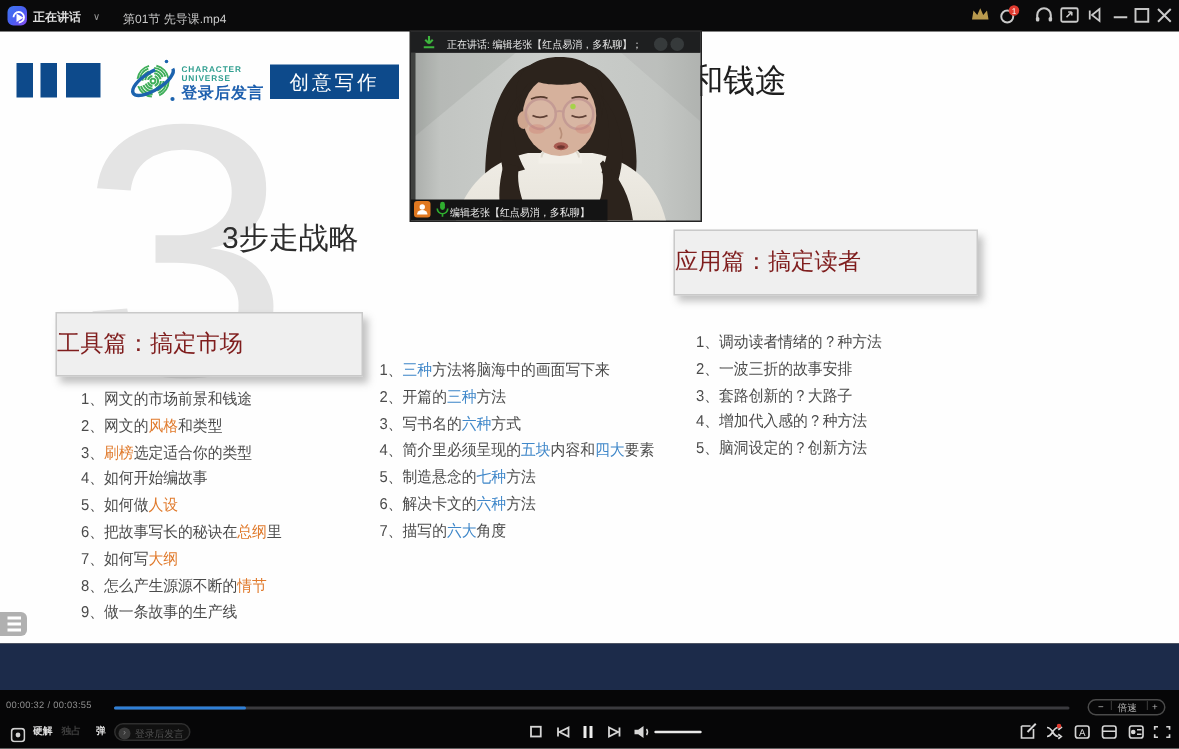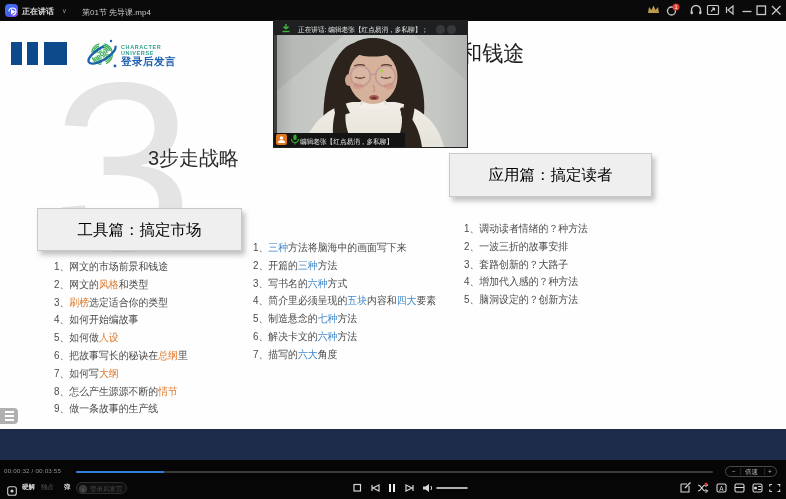--- a/index.html
+++ b/index.html
@@ -18,22 +18,22 @@
   
   #slide{left:0;top:21px;width:786px;height:408px;background:#fefefe;overflow:hidden;}
   #navyband{left:0;top:429px;width:786px;height:31px;background:#1c2b4a;}
   .bluerect{top:21px;height:23px;background:#0d4a8b;}
   #cwbtn{left:180px;top:22px;width:86px;height:23px;background:#0d4a8b;color:#fff;
      font-size:13px;text-align:center;line-height:23px;letter-spacing:2px;}
   #big3{left:52px;top:26px;font-size:240px;color:#e4e4e4;line-height:1;transform:scaleX(1.06);transform-origin:left;
         font-weight:400;}
   #steps{left:148px;top:124px;font-size:20px;color:#2d2d2d;letter-spacing:0px;}
   #righttitle{left:461px;top:17px;font-size:22.5px;color:#1e1e1e;letter-spacing:0px;transform:scaleX(0.94);transform-origin:left;}
-  .secbox{background:#efefef;border:1px solid #c9c9c9;color:#000000;
-     font-size:15.5px;text-align:center;box-shadow:3px 4px 5px rgba(120,120,120,.45);}
+  .secbox{background:#efefef;border:1px solid #c9c9c9;color:#7f1d1d;
+     font-size:15.5px;box-shadow:3px 4px 5px rgba(120,120,120,.45);}
   #box1{left:37px;top:187px;width:203px;height:41px;line-height:41px;}
   #box2{left:244px;top:165px;width:202px;height:41px;line-height:41px;}
   #box3{left:449px;top:132px;width:201px;height:42px;line-height:42px;}
   .list{font-size:10.5px;color:#4b4b4b;line-height:17.8px;white-space:nowrap;transform:scaleX(0.94);transform-origin:left top;}
   #list1{left:54px;top:237px;}
   #list2{left:253px;top:218px;}
   #list3{left:464px;top:199px;}
   .o{color:#e07a2c;}
   .b{color:#3f87c9;}
   #sidetoggle{left:0;top:387px;width:18px;height:16px;background:rgba(150,150,150,.75);
@@ -137,20 +137,21 @@
             <circle r="10.4" stroke-dasharray="12 5"></circle>
         </g>
         <ellipse rx="15.5" ry="6" fill="none" stroke="#1c63ae" stroke-width="2.3" transform="rotate(-32)" stroke-dasharray="58 16"></ellipse>
         <circle cx="9" cy="-13" r="1.2" fill="#1c63ae"></circle>
         <circle cx="13" cy="12" r="1.4" fill="#1c63ae"></circle>
       </g>
     </svg>
   </div>
   <div class="abs" style="left:121px;top:23px;font-size:5.5px;font-weight:bold;color:#2f9e8f;letter-spacing:.6px;">CHARACTER<br>UNIVERSE</div>
   <div class="abs" style="left:121px;top:34px;font-size:10.5px;font-weight:bold;color:#1d5fae;letter-spacing:0.5px;">登录后发言</div>
+  <div id="cwbtn" class="abs">创意写作</div>
 
   <div id="big3" class="abs">3</div>
   <div id="steps" class="abs">3步走战略</div>
   <div id="righttitle" class="abs">和钱途</div>
 
   <div id="box1" class="abs secbox">工具篇：搞定市场</div>
   <div id="box3" class="abs secbox">应用篇：搞定读者</div>
 
   <div id="list1" class="abs list">
     1、网文的市场前景和钱途<br>

